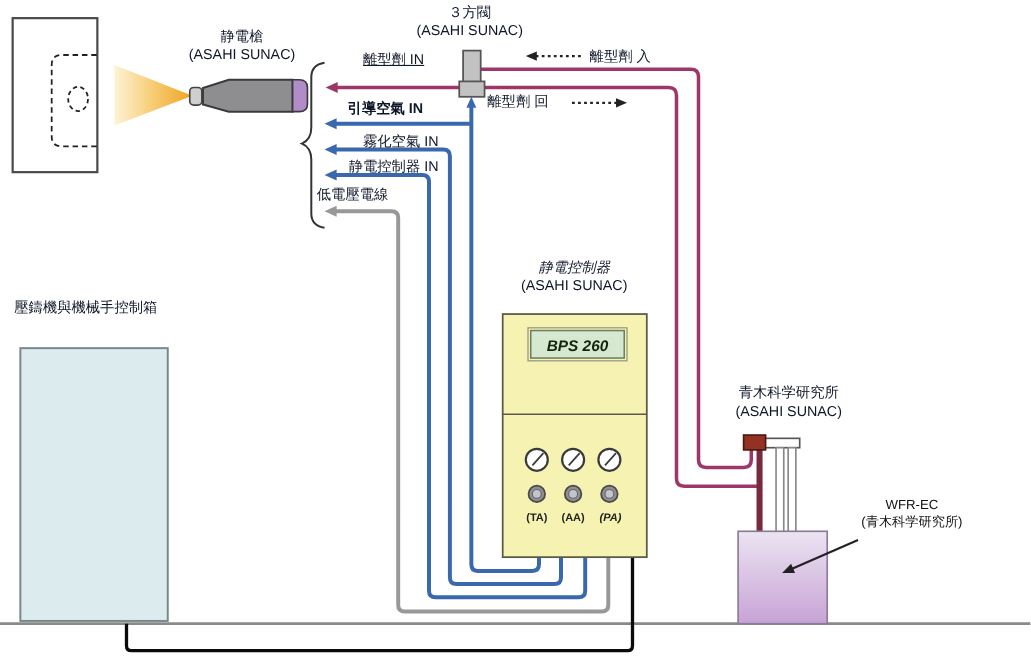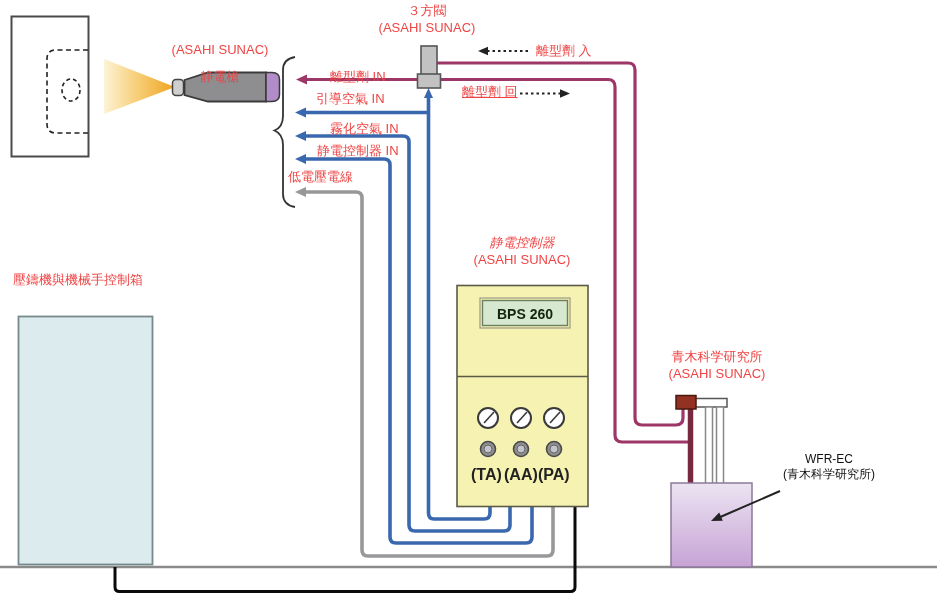--- a/index.html
+++ b/index.html
@@ -10,35 +10,36 @@
     font-family:"Liberation Sans","DejaVu Sans",sans-serif;
     color:#111;
     overflow:hidden;
   }
   #wires{position:absolute;left:0;top:0;}
   .lbl{
     position:absolute;
     font-size:13px;
     line-height:15px;
     white-space:nowrap;
-    color:#ef4444;
+    color:#0f172a;
   }
   .center{text-align:center;}
   .display-text{
     position:absolute;
     font-weight:bold;
     font-size:14px;
     color:#14240f;
     text-align:center;
   }
   .knob-lbl{
     position:absolute;
-    font-size:16px;
+    font-size:10px;
     font-weight:bold;
     color:#222;
+    text-align:center;
     width:34px;
   }
   .tank-lbl{
     position:absolute;
     font-size:12px;
     line-height:15px;
     text-align:center;
     width:170px;
   }
 </style>
@@ -163,41 +164,41 @@
 
     <g>
       <rect x="172.5" y="79.5" width="11" height="16" rx="3.5" fill="#cfcfcf" stroke="#444" stroke-width="1.5"></rect>
       <path d="M184.5 80 L208 72.5 H266 V101.5 H208 L184.5 95 Z" style="fill:var(--gun-body)" stroke="#3a3a3a" stroke-width="1.8"></path>
       <path d="M266 72.5 H272 Q279.5 72.5 279.5 79.5 V94.5 Q279.5 101.5 272 101.5 H266 Z" style="fill:var(--gun-band)" stroke="#3a3a3a" stroke-width="1.5"></path>
     </g>
 
     <path d="M295 57 Q283 59 283 70 V116 Q283 127 274.5 130.5 Q283 134 283 145 V194 Q283 205 295 207" fill="none" stroke="#333" stroke-width="1.8"></path>
   </svg>
 
-  <div class="lbl center" style="left:160px;top:25px;width:120px;margin-top:44px;">静電槍</div>
+  <div class="lbl center" style="left:160px;top:25px;width:120px;">静電槍</div>
   <div class="lbl center" style="left:150px;top:42px;width:140px;">(ASAHI SUNAC)</div>
 
   <div class="lbl center" style="left:367px;top:3px;width:120px;">３方閥</div>
   <div class="lbl center" style="left:357px;top:20px;width:140px;">(ASAHI SUNAC)</div>
 
-  <div class="lbl" style="left:330px;top:69px;">離型劑 IN</div>
-  <div class="lbl" style="left:316px;top:91px;">引導空氣  IN</div>
+  <div class="lbl" style="left:330px;top:46px;text-decoration:underline;">離型劑 IN</div>
+  <div class="lbl" style="left:316px;top:91px;font-weight:bold;">引導空氣  IN</div>
   <div class="lbl" style="left:330px;top:121px;">霧化空氣 IN</div>
   <div class="lbl" style="left:317px;top:143px;">静電控制器 IN</div>
   <div class="lbl" style="left:288px;top:169px;text-align:center;">低電壓電線</div>
 
   <div class="lbl" style="left:536px;top:43px;">離型劑 入</div>
-  <div class="lbl" style="left:462px;top:84px;text-decoration:underline;">離型劑 回</div>
+  <div class="lbl" style="left:443px;top:84px;">離型劑 回</div>
 
   <div class="lbl center" style="left:452px;top:235px;width:140px;font-style:italic;">静電控制器</div>
   <div class="lbl center" style="left:452px;top:252px;width:140px;">(ASAHI SUNAC)</div>
-  <div class="display-text" style="left:482px;top:306px;width:86px;">BPS 260</div>
+  <div class="display-text" style="left:482px;top:306px;width:86px;font-style:italic;">BPS 260</div>
   <div class="knob-lbl" style="left:471px;top:466px;">(TA)</div>
   <div class="knob-lbl" style="left:504px;top:466px;">(AA)</div>
-  <div class="knob-lbl" style="left:538px;top:466px;">(PA)</div>
+  <div class="knob-lbl" style="left:538px;top:466px;font-style:italic;">(PA)</div>
 
   <div class="lbl" style="left:13px;top:272px;">壓鑄機與機械手控制箱</div>
 
   <div class="lbl center" style="left:647px;top:349px;width:140px;">青木科学研究所</div>
   <div class="lbl center" style="left:647px;top:366px;width:140px;">(ASAHI SUNAC)</div>
 
   <div class="tank-lbl" style="left:744px;top:452px;">WFR-EC</div>
   <div class="tank-lbl" style="left:744px;top:467px;">(青木科学研究所)</div>
 
 </div>

